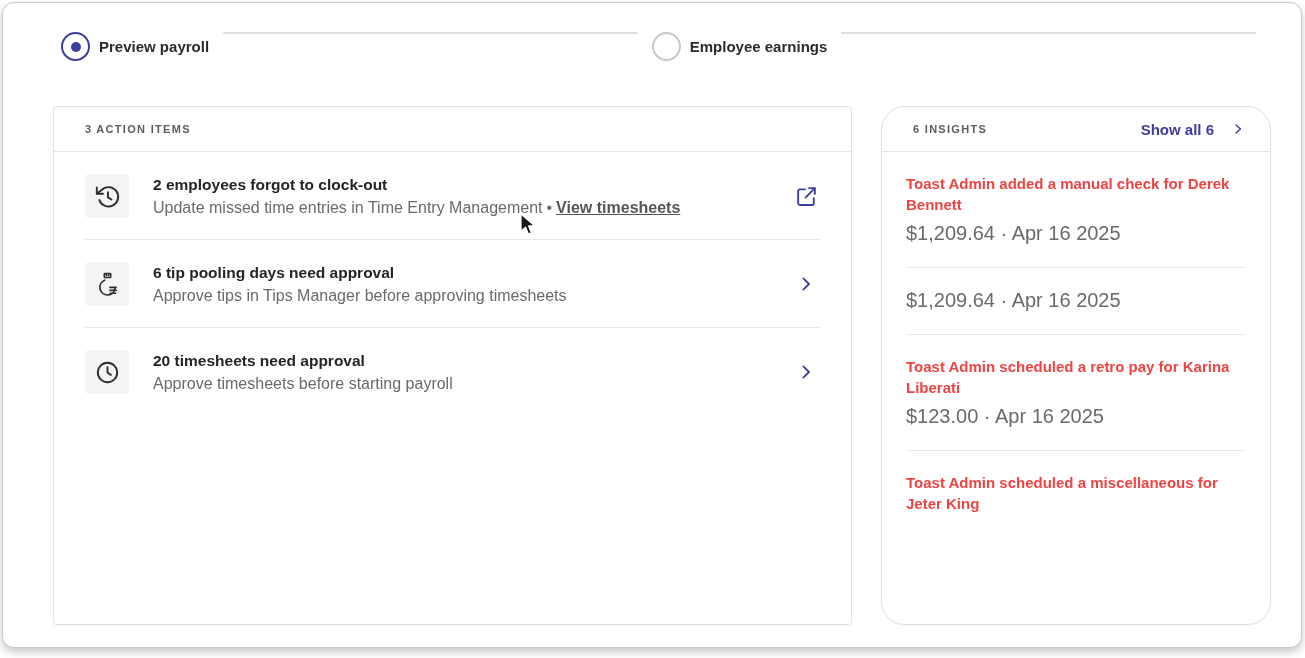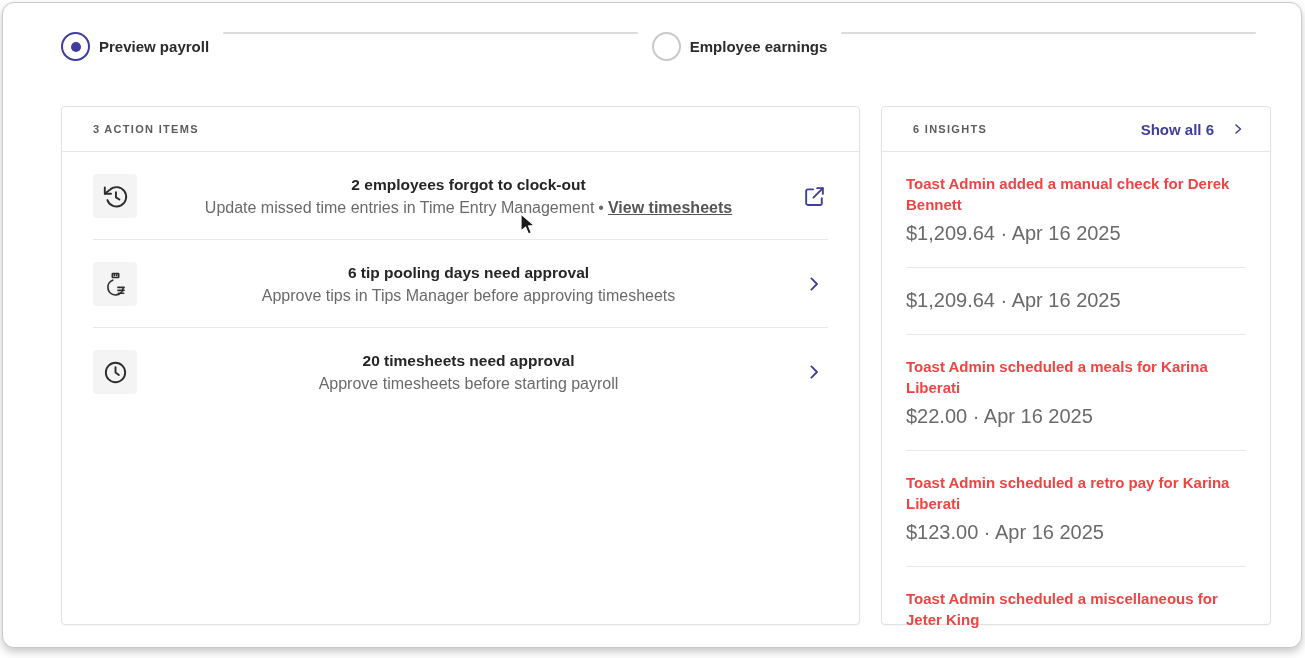--- a/index.html
+++ b/index.html
@@ -17,31 +17,31 @@
                  border:2.5px solid #c9c9c9; flex:0 0 auto; position:relative; }
   .step-circle.active { border-color:#3e3e9d; }
   .step-circle.active::after { content:""; position:absolute; top:50%; left:50%;
         width:10px; height:10px; margin:-5px 0 0 -5px; border-radius:50%; background:#3e3e9d; }
   .step-label { font-size:15px; font-weight:700; color:#2b2b2b; white-space:nowrap; }
   .connector { flex:1 1 auto; height:2px; background:#dcdcdc; margin:0 14px; border-radius:1px; }
 
   
   .card { position:absolute; top:103px; background:#fff; border:1px solid #e2e2e2;
           border-radius:4px; box-shadow:0 1px 2px rgba(0,0,0,.04); }
-  .card-left  { left:58px;  width:799px; height:519px;text-align:center; }
-  .card-right { left:878px; width:390px; height:519px; }
+  .card-left  { left:50px;  width:799px; height:519px; }
+  .card-right { left:878px; width:390px; height:519px;border-radius:24px; }
   .card-header { height:45px; display:flex; align-items:center; justify-content:space-between;
                  padding:0 26px 0 31px; border-bottom:1px solid #e6e6e6; }
   .card-header h2 { font-size:11px; font-weight:700; letter-spacing:1.3px; color:#5c5c5c; }
   .show-all { display:flex; align-items:center; gap:18px; color:#3e3e9d; font-size:15px;
               font-weight:700; cursor:pointer; }
 
   
   .action-rows { padding:0 31px; }
-  .action-row { display:flex; align-items:center; gap:30px; padding:22px 0 21px 0;
+  .action-row { display:flex; align-items:center; gap:24px; padding:22px 0 21px 0;
                 border-bottom:1px solid #e9e9e9; cursor:pointer; }
   .action-row:last-child { border-bottom:none; }
   .icon-box { width:44px; height:44px; border-radius:4px; background:#f4f4f4;
               display:flex; align-items:center; justify-content:center; flex:0 0 auto;
               align-self:flex-start; }
   .action-text { flex:1 1 auto; }
   .action-title { font-size:15.5px; font-weight:700; color:#252525; margin-bottom:5px; }
   .action-desc { font-size:16px; color:#6a6a6a; line-height:18px; }
   .action-desc .bullet { margin:0 4px; color:#6a6a6a; }
   .action-desc a { color:#555; font-weight:700; text-decoration:underline; cursor:pointer; }
@@ -159,24 +159,20 @@
 
     <div class="insight-rows">
       <div class="insight-row">
         <div class="insight-title">Toast Admin added a manual check for Derek Bennett</div>
         <div class="insight-detail">$1,209.64 · Apr 16 2025</div>
       </div>
       <div class="insight-row">
         <div class="insight-detail">$1,209.64 · Apr 16 2025</div>
       </div>
       <div class="insight-row">
-        <div class="insight-title">Toast Admin scheduled a meals for Karina Liberati</div>
-        <div class="insight-detail">$22.00 · Apr 16 2025</div>
-      </div>
-      <div class="insight-row">
         <div class="insight-title">Toast Admin scheduled a retro pay for Karina Liberati</div>
         <div class="insight-detail">$123.00 · Apr 16 2025</div>
       </div>
       <div class="insight-row">
         <div class="insight-title">Toast Admin scheduled a miscellaneous for Jeter King</div>
 
       </div>
     </div>
   </div>
 

